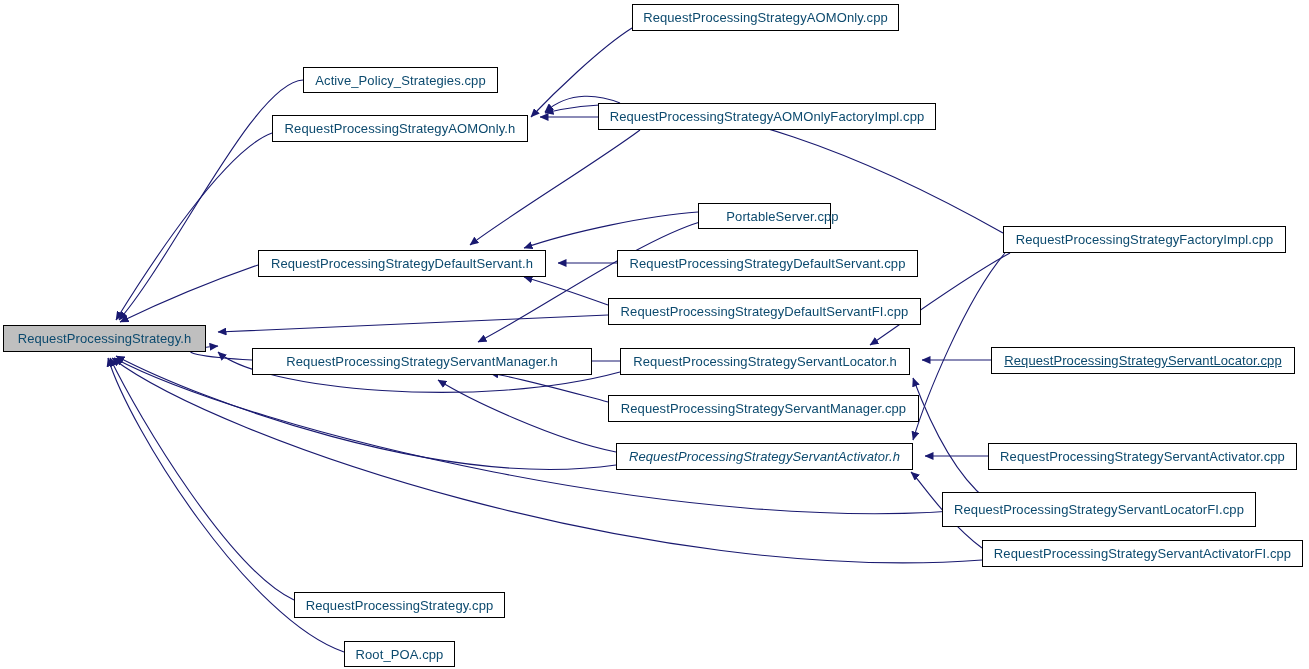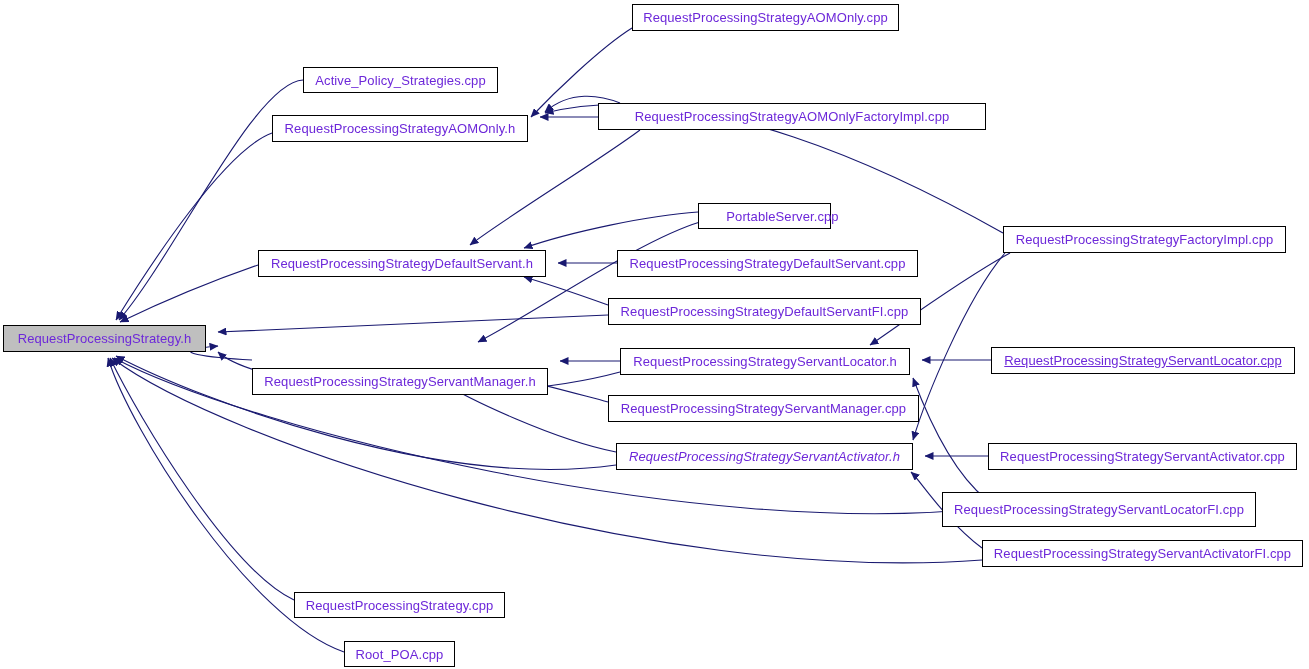--- a/index.html
+++ b/index.html
@@ -21,21 +21,21 @@
     left: 0;
     top: 0;
     width: 1309px;
     height: 669px;
   }
   .node {
     position: absolute;
     box-sizing: border-box;
     border: 1px solid #000000;
     background: #ffffff;
-    color: #6d28d9;
+    color: #0c4a6e;
     font-size: 13px;
     line-height: 1;
     display: flex;
     align-items: center;
     justify-content: center;
     white-space: nowrap;
     letter-spacing: 0.1px;
     z-index: 3;
   }
   .node.root {
@@ -96,36 +96,36 @@
       </div>
       <div class="node" style="left: 303px; top: 67px; width: 195px; height: 26px;">
         <span class="node-label">Active_Policy_Strategies.cpp</span>
       </div>
       <div class="node" style="left: 272px; top: 115px; width: 256px; height: 27px;">
         <span class="node-label">RequestProcessingStrategyAOMOnly.h</span>
       </div>
       <div class="node" style="left: 632px; top: 4px; width: 267px; height: 27px;">
         <span class="node-label">RequestProcessingStrategyAOMOnly.cpp</span>
       </div>
-      <div class="node" style="left: 598px; top: 103px; width: 388px; height: 27px;">
+      <div class="node" style="left: 598px; top: 103px; width: 338px; height: 27px;">
         <span class="node-label">RequestProcessingStrategyAOMOnlyFactoryImpl.cpp</span>
       </div>
       <div class="node" style="left: 698px; top: 203px; width: 133px; height: 26px; padding-left: 36px;">
         <span class="node-label">PortableServer.cpp</span>
       </div>
       <div class="node" style="left: 258px; top: 250px; width: 288px; height: 27px;">
         <span class="node-label">RequestProcessingStrategyDefaultServant.h</span>
       </div>
       <div class="node" style="left: 617px; top: 250px; width: 301px; height: 27px;">
         <span class="node-label">RequestProcessingStrategyDefaultServant.cpp</span>
       </div>
       <div class="node" style="left: 608px; top: 298px; width: 313px; height: 27px;">
         <span class="node-label">RequestProcessingStrategyDefaultServantFI.cpp</span>
       </div>
-      <div class="node" style="left: 252px; top: 348px; width: 296px; height: 27px; margin-top: 20px;">
+      <div class="node" style="left: 252px; top: 348px; width: 340px; height: 27px;">
         <span class="node-label">RequestProcessingStrategyServantManager.h</span>
       </div>
       <div class="node" style="left: 620px; top: 348px; width: 290px; height: 27px;">
         <span class="node-label">RequestProcessingStrategyServantLocator.h</span>
       </div>
       <div class="node" style="left: 608px; top: 395px; width: 311px; height: 27px;">
         <span class="node-label">RequestProcessingStrategyServantManager.cpp</span>
       </div>
       <div class="node" style="left: 616px; top: 443px; width: 297px; height: 27px; font-style: italic;">
         <span class="node-label">RequestProcessingStrategyServantActivator.h</span>

